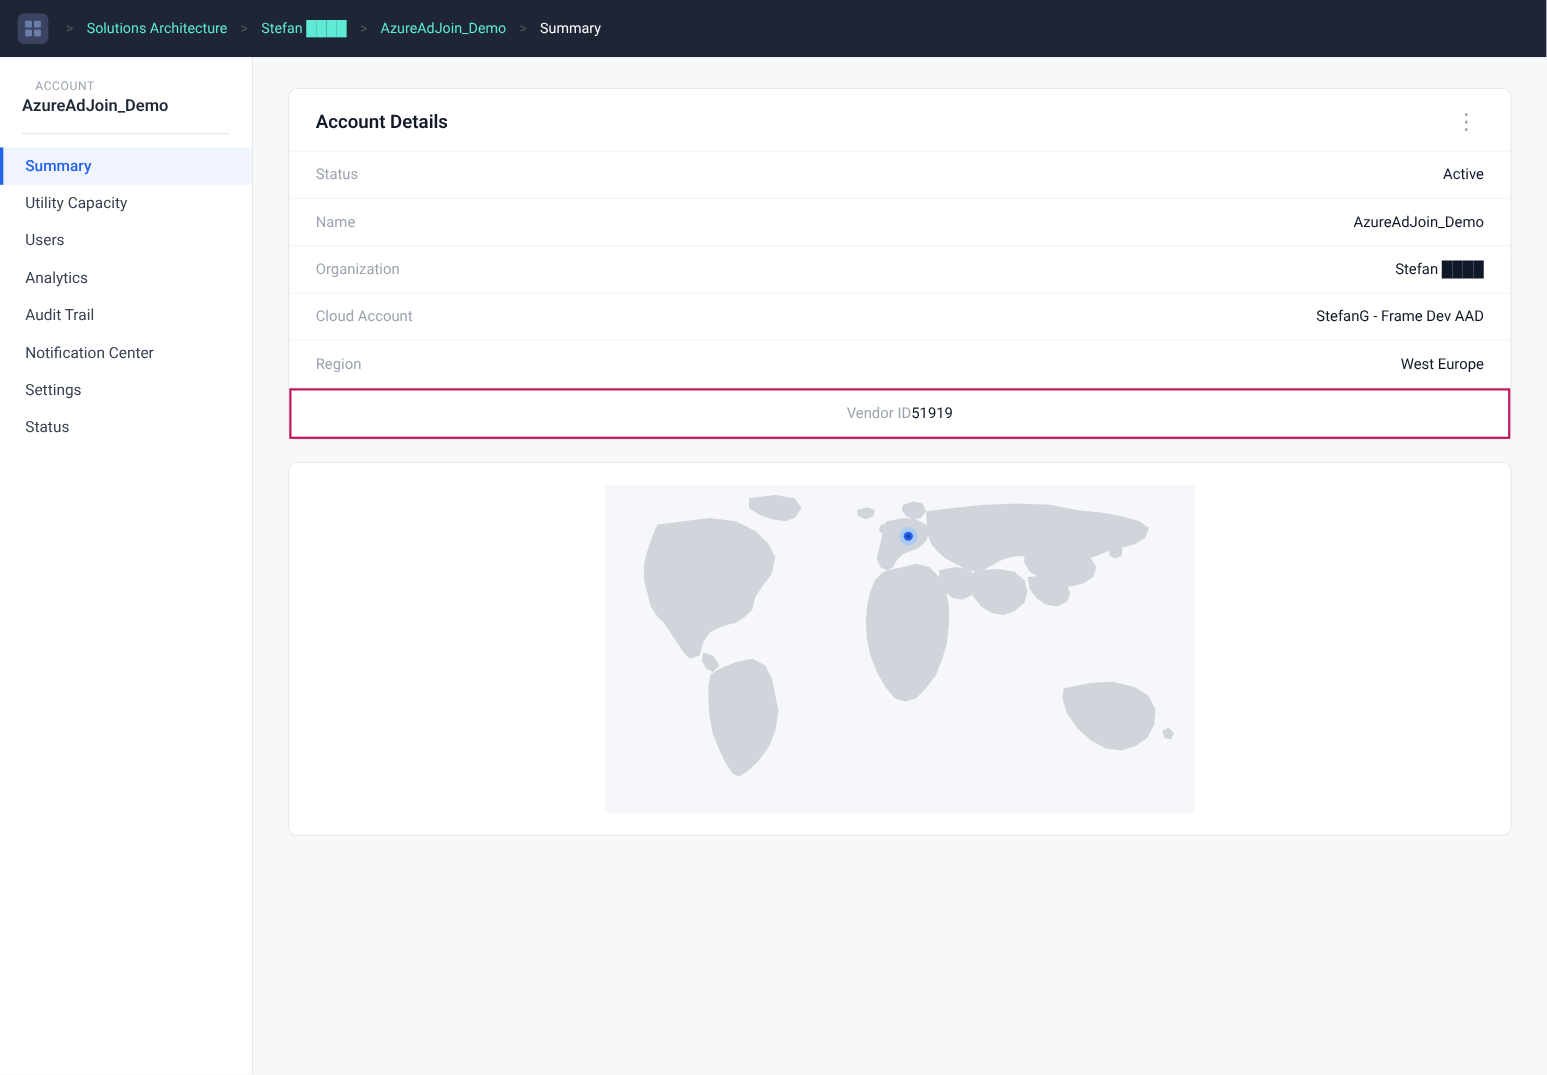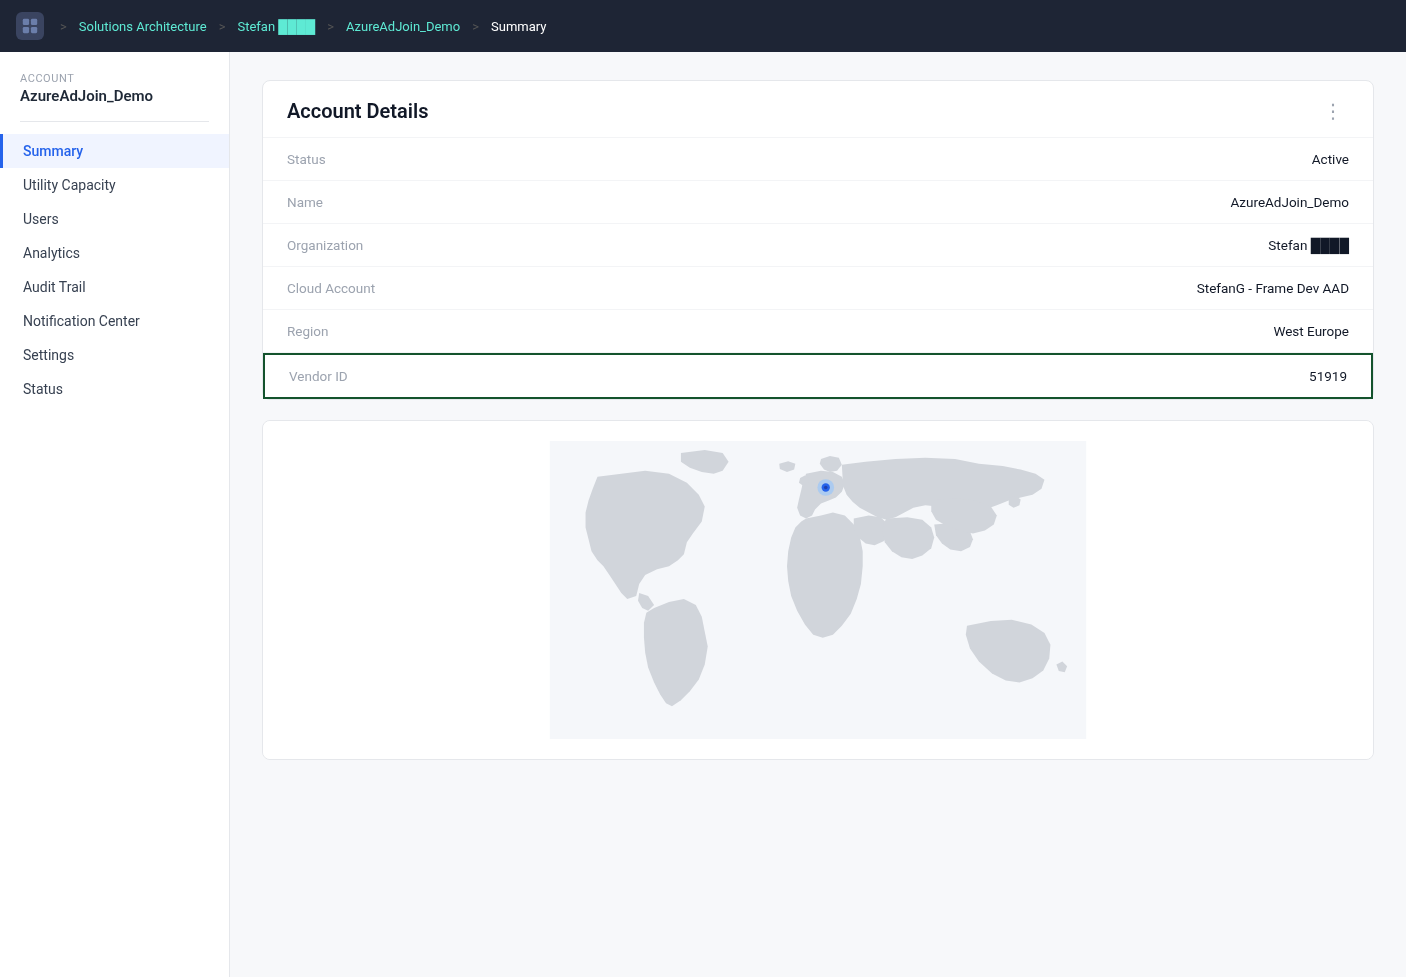--- a/index.html
+++ b/index.html
@@ -42,21 +42,21 @@
       width: 230px;
       background: #fff;
       border-right: 1px solid #e5e7eb;
       padding: 20px 0;
       flex-shrink: 0;
       overflow-y: auto;
     }
     .sidebar-account-label {
       font-size: 11px;
       color: #9ca3af;
-      padding: 0 20px;
+      padding: 0 32px;
       margin-bottom: 2px;
       text-transform: uppercase;
       letter-spacing: 0.05em;
     }
     .sidebar-account-name {
       font-size: 15px;
       font-weight: 600;
       color: #1f2937;
       padding: 0 20px;
       margin-bottom: 16px;
@@ -99,21 +99,21 @@
       margin-bottom: 20px;
     }
     .card-header {
       display: flex;
       align-items: center;
       justify-content: space-between;
       padding: 18px 24px 14px;
       border-bottom: 1px solid #f3f4f6;
     }
     .card-title {
-      font-size: 20px;
+      font-size: 17px;
       font-weight: 600;
       color: #111827;
     }
     .card-menu-btn {
       background: none;
       border: none;
       cursor: pointer;
       color: #9ca3af;
       font-size: 20px;
       line-height: 1;
@@ -262,21 +262,21 @@
       <div class="detail-row">
         <span class="detail-label">Cloud Account</span>
         <span class="detail-value">StefanG - Frame Dev AAD</span>
       </div>
 
       <div class="detail-row">
         <span class="detail-label">Region</span>
         <span class="detail-value">West Europe</span>
       </div>
 
-      <div class="detail-row" style="border: 2px solid #14532d; position: relative;">
+      <div class="detail-row" style="border: 2px solid #be185d; position: relative; justify-content: center;">
         <span class="detail-label">Vendor ID</span>
         <span class="detail-value">51919</span>
       </div>
     </div>
 
     <div class="map-container">
       <div class="map-svg-wrapper">
 
         <svg viewBox="0 0 900 500" width="100%" height="100%" xmlns="http://www.w3.org/2000/svg">
 

